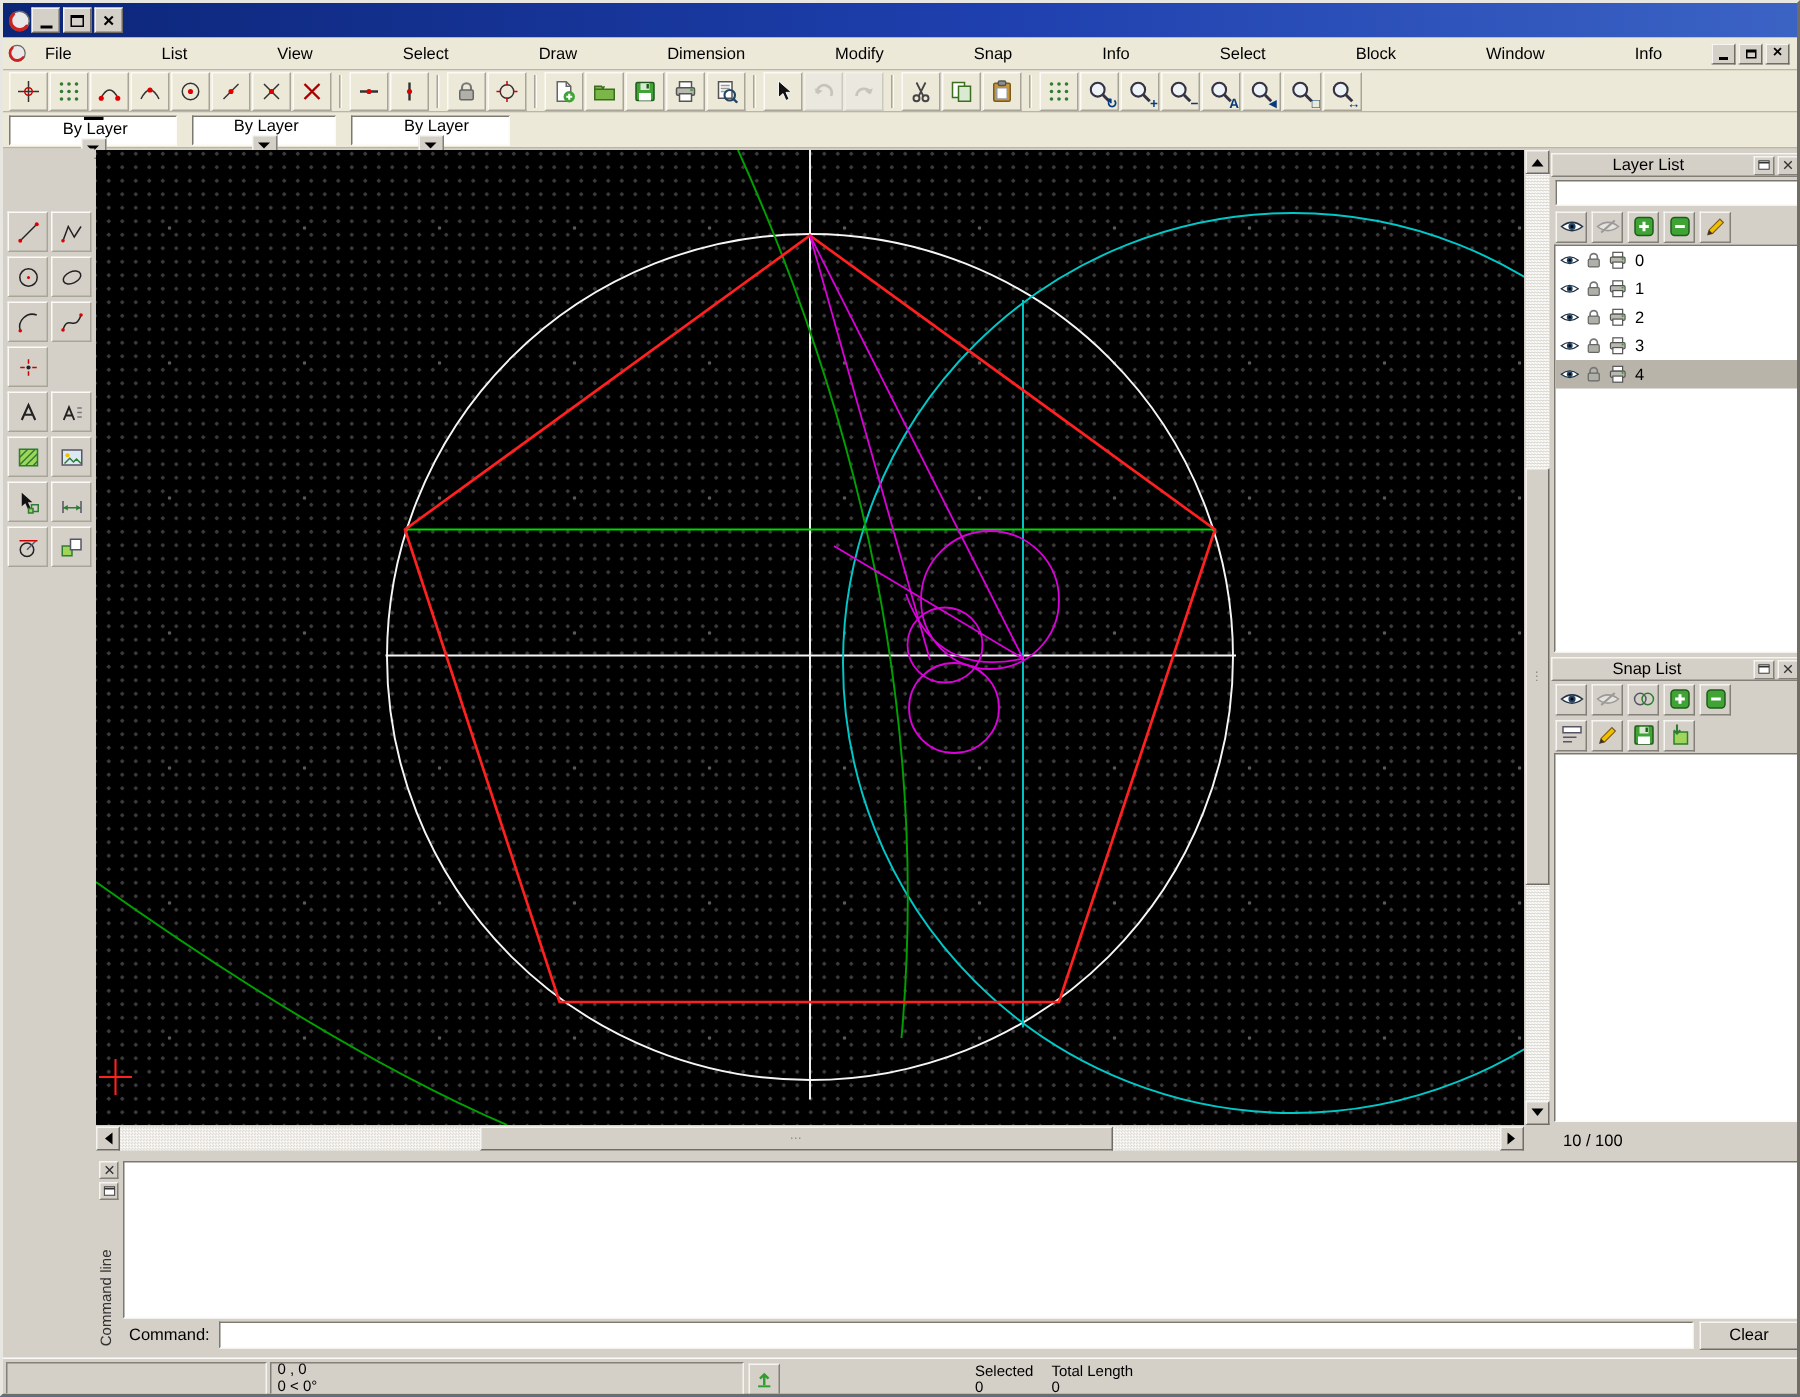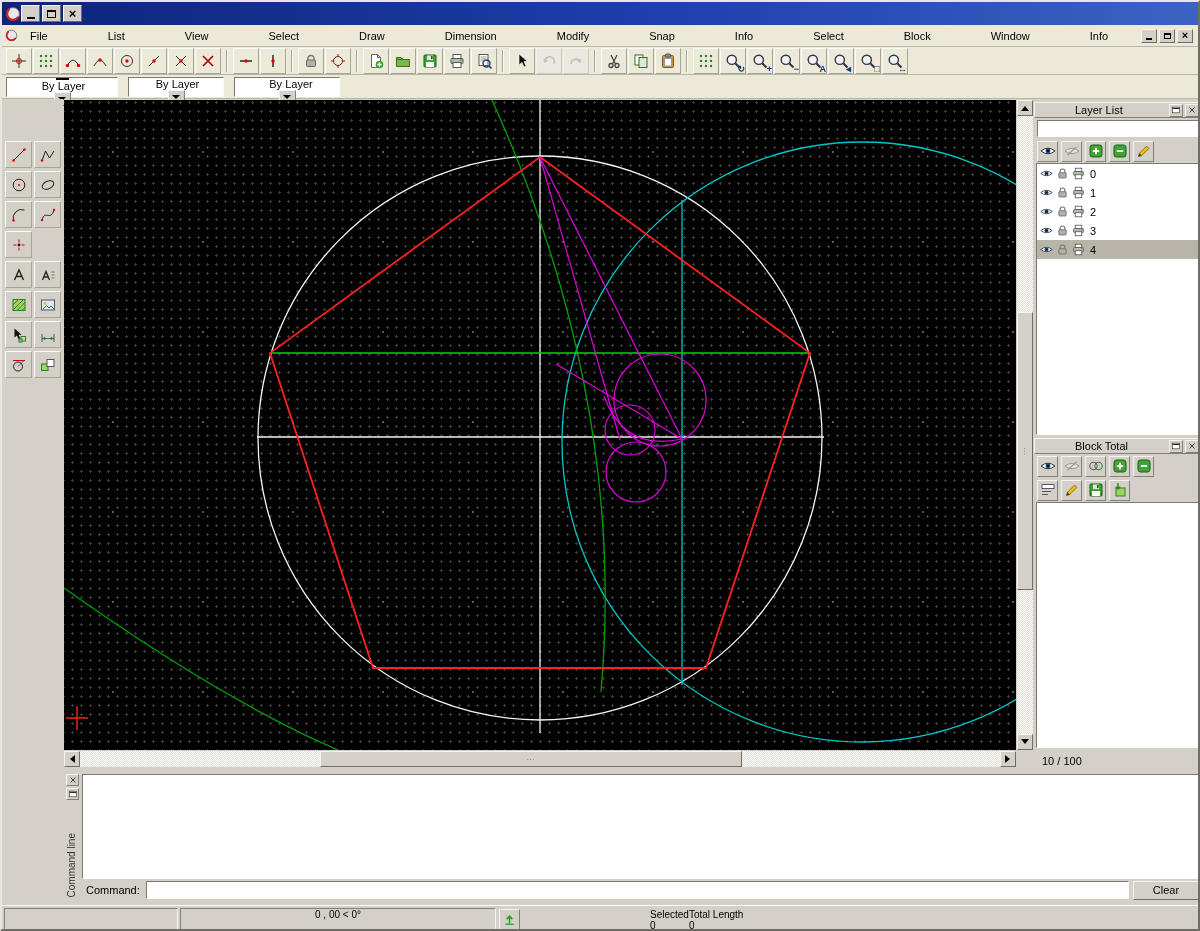--- a/index.html
+++ b/index.html
@@ -128,24 +128,24 @@
   .cmdinput{flex:1;height:18px;background:#fff;border:1px solid;border-color:#7b786f #fcfbf7 #fcfbf7 #7b786f;
     font-family:"Liberation Sans",sans-serif;font-size:11px;padding:0 3px;}
   .clearbtn{width:66px;height:19px;background:#d4d0c8;border:1px solid;border-color:#f5f4f0 #6f6d66 #6f6d66 #f5f4f0;
     font-family:"Liberation Sans",sans-serif;font-size:11px;}
 
   
   .statusbar{position:absolute;left:0;top:903px;width:100%;height:26px;background:#d4d0c8;
     border-top:1px solid #fbfaf6;}
   .sb-cell{position:absolute;top:2px;height:22px;border:1px solid;border-color:#828079 #f5f4f0 #f5f4f0 #828079;
     padding:0 4px;font-size:10px;line-height:11px;}
-  .sb-coords{display:flex;justify-content:center;}
+  .sb-coords{display:flex;flex-direction:column;justify-content:center;}
   .sb-btn{position:absolute;left:497px;top:3px;width:21px;height:21px;display:flex;align-items:center;justify-content:center;
     background:#d4d0c8;border:1px solid;border-color:#f5f4f0 #828079 #828079 #f5f4f0;}
-  .sb-sel{position:absolute;left:648px;top:3px;display:flex;font-size:10px;line-height:11px;}
+  .sb-sel{position:absolute;left:648px;top:3px;display:flex;gap:12px;font-size:10px;line-height:11px;}
   .sb-sel .col{display:flex;flex-direction:column;}
 </style>
 </head>
 <body>
 
 <div class="app">
 
   <svg width="0" height="0" style="position:absolute" aria-hidden="true">
     <defs>
       <symbol id="s-logo" viewBox="0 0 16 16">
@@ -995,21 +995,21 @@
                 <use href="#s-printer"></use>
               </svg>
             </span>
             <span class="lname">4</span>
           </div>
         </div>
     </div>
 
     <div class="panel" style="top:338px;height:312px">
       <div class="panel-title">
-        <span class="ttl">Block Total</span>
+        <span class="ttl">Snap List</span>
         <span class="ptbtn">
             <svg class="ic10" viewBox="0 0 16 16">
               <use href="#s-float"></use>
             </svg>
           </span>
         <span class="ptbtn">
             <svg class="ic10" viewBox="0 0 16 16">
               <use href="#s-x"></use>
             </svg>
           </span>

